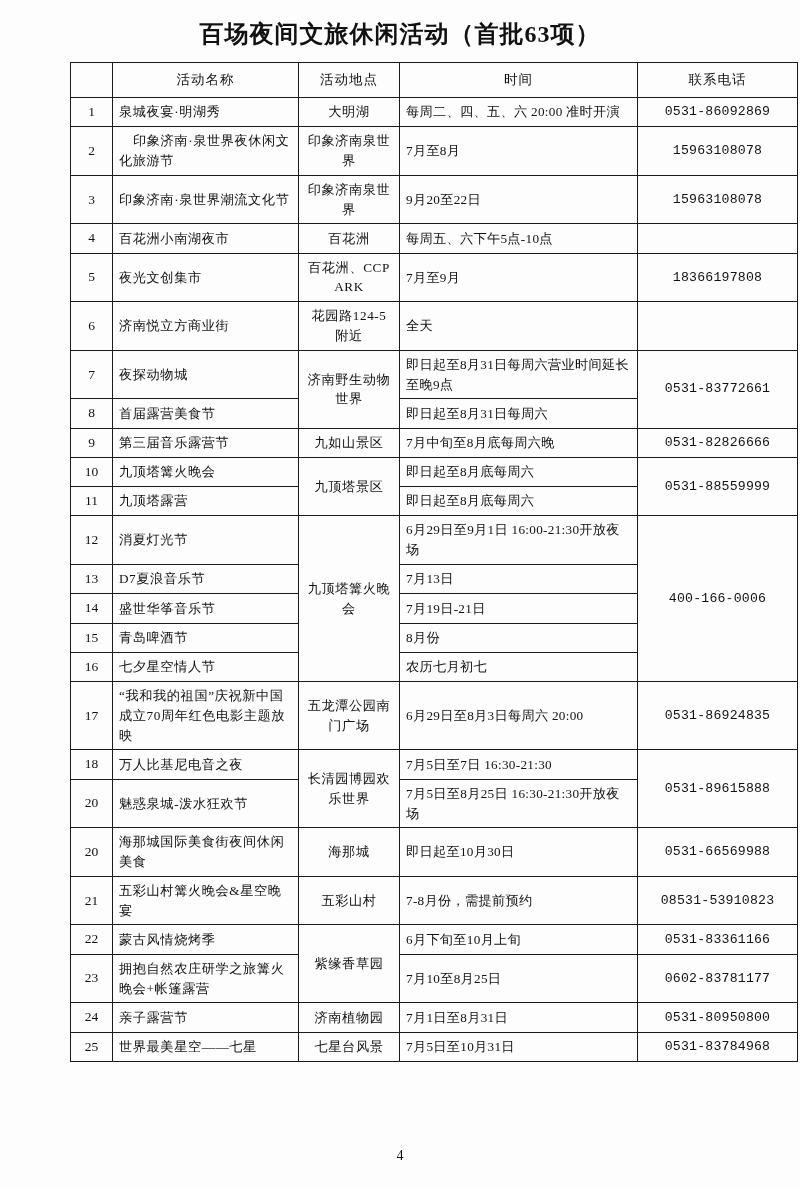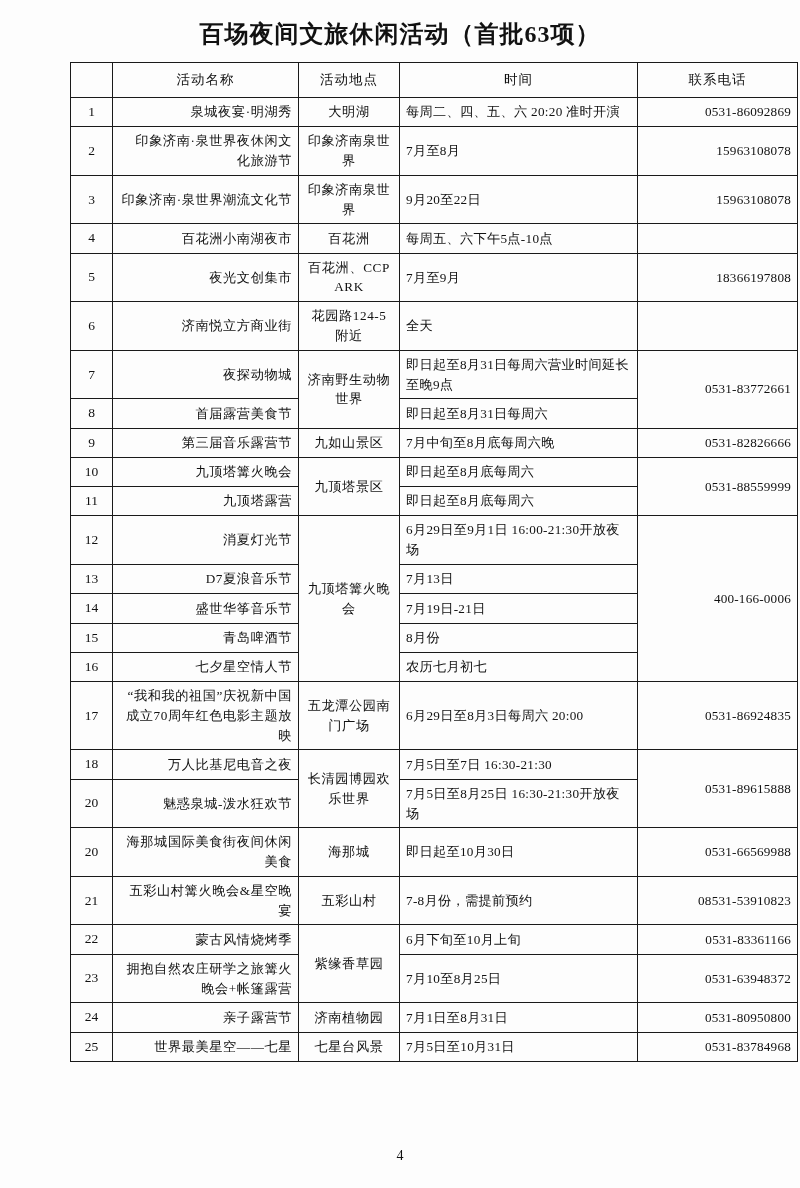--- a/index.html
+++ b/index.html
@@ -64,37 +64,37 @@
     font-size: 13.5px;
     letter-spacing: 1px;
     height: 26px;
   }
   td.num {
     text-align: center;
     font-size: 13.5px;
     font-family: "Liberation Serif", "DejaVu Serif", serif;
   }
   td.name {
-    text-align: right;
+    text-align: left;
     letter-spacing: 0.6px;
   }
   td.name.indent { text-indent: 14px; }
   td.place {
     text-align: center;
     letter-spacing: 0.6px;
   }
   td.place.center { text-align: center; }
   td.time {
     text-align: left;
     letter-spacing: 0.3px;
   }
   td.phone {
-    text-align: right;
+    text-align: center;
     letter-spacing: 0.2px;
-    font-family: Liberation Serif, serif;
+    font-family: Liberation Mono, monospace;
   }
   .page-number {
     position: absolute;
     left: 0;
     top: 1148px;
     width: 800px;
     text-align: center;
     font-size: 14px;
     font-family: "Liberation Serif", "DejaVu Serif", serif;
   }
@@ -123,21 +123,21 @@
           <th class="hdr">时间</th>
           <th class="hdr">联系电话</th>
         </tr>
       </thead>
       <tbody>
 
         <tr>
           <td class="num">1</td>
           <td class="name">泉城夜宴·明湖秀</td>
           <td class="place">大明湖</td>
-          <td class="time">每周二、四、五、六 20:20 准时开演</td>
+          <td class="time">每周二、四、五、六 20:00 准时开演</td>
           <td class="phone">0531-86092869</td>
         </tr>
 
         <tr>
           <td class="num">2</td>
           <td class="name indent">印象济南·泉世界夜休闲文化旅游节</td>
           <td class="place">印象济南泉世界</td>
           <td class="time">7月至8月</td>
           <td class="phone">15963108078</td>
         </tr>
@@ -285,21 +285,21 @@
           <td class="name">蒙古风情烧烤季</td>
           <td class="place center" rowspan="2">紫缘香草园</td>
           <td class="time">6月下旬至10月上旬</td>
           <td class="phone">0531-83361166</td>
         </tr>
 
         <tr>
           <td class="num">23</td>
           <td class="name">拥抱自然农庄研学之旅篝火晚会+帐篷露营</td>
           <td class="time">7月10至8月25日</td>
-          <td class="phone">0531-63948372</td>
+          <td class="phone">0602-83781177</td>
         </tr>
 
         <tr>
           <td class="num">24</td>
           <td class="name">亲子露营节</td>
           <td class="place">济南植物园</td>
           <td class="time">7月1日至8月31日</td>
           <td class="phone">0531-80950800</td>
         </tr>
 

